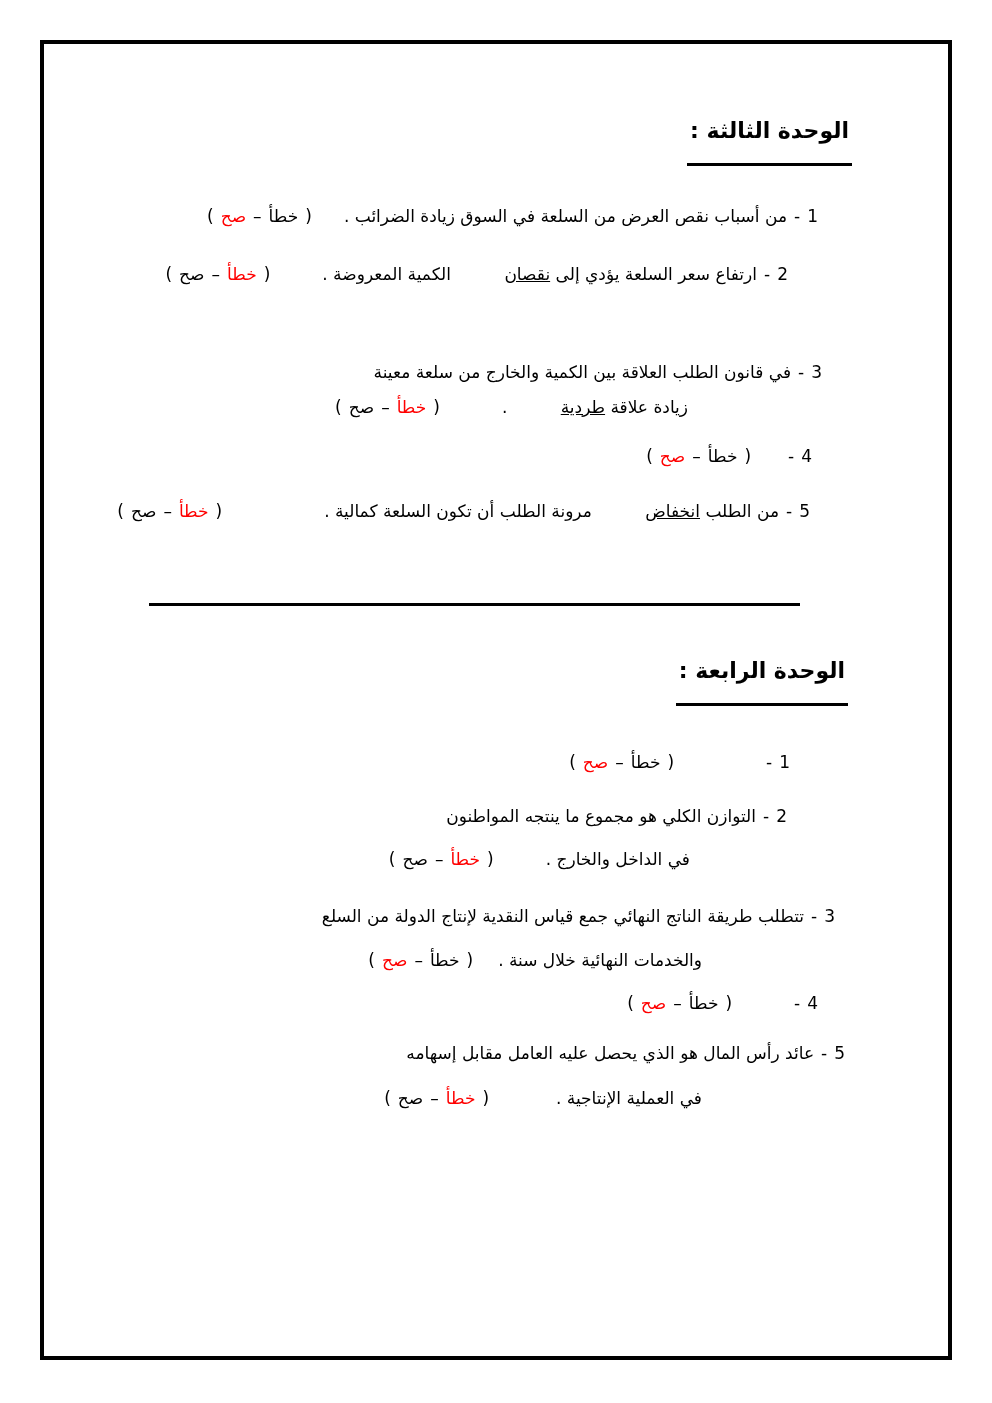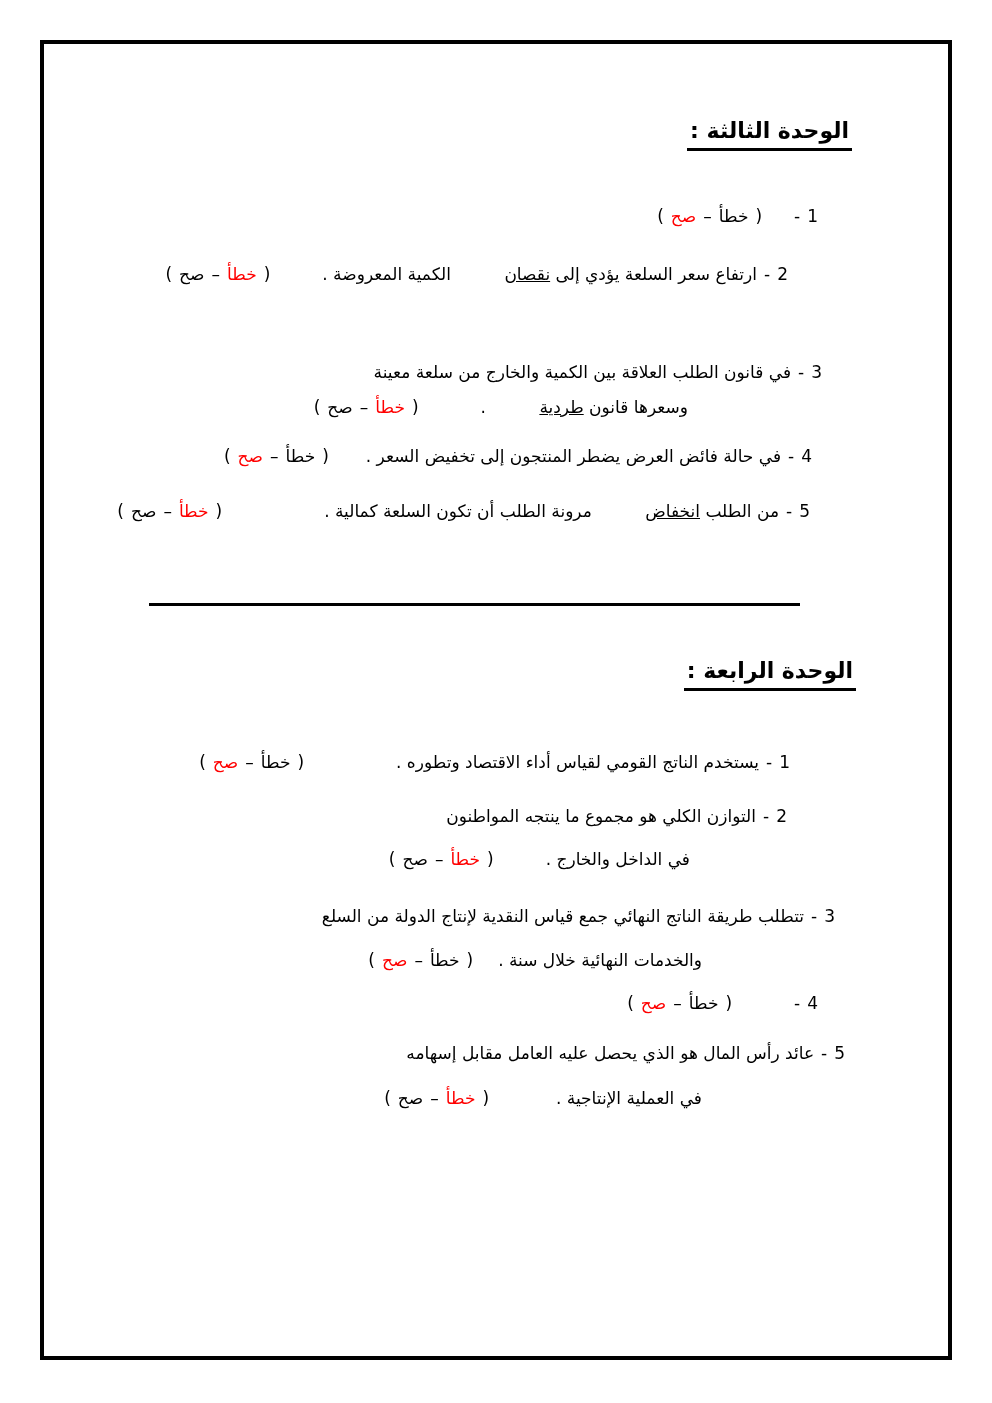--- a/index.html
+++ b/index.html
@@ -18,24 +18,24 @@
     border:4px solid #000;
     box-sizing:content-box;
   }
   .unit-title{
     position:absolute;
     direction:rtl;
     font-size:22px;
     font-weight:bold;
     white-space:nowrap;
     border-bottom:3px solid #000;
-    padding:0 3px 5px 3px;
+    padding:0 3px 20px 3px;
   }
   #unit3-title{top:118px;right:140px;}
-  #unit4-title{top:658px;right:136px;}
+  #unit4-title{top:658px;right:144px;}
   .divider{
     position:absolute;
     top:603px;left:149px;
     width:651px;height:3px;
     background:#000;
   }
   .qline{
     position:absolute;
     display:flex;
     direction:rtl;
@@ -59,20 +59,21 @@
 
 <div class="page">
   <div class="frame"></div>
 
   <div class="unit-title" id="unit3-title">الوحدة الثالثة :</div>
 
   <div id="unit-0-questions">
       <div class="qline" style="top: 206px; right: 174px;">
         <span class="qnum">1</span>
         <span class="qsep">-</span>
+        <span class="qtext"><span>من أسباب نقص العرض من السلعة في السوق زيادة الضرائب .</span></span>
         <span class="answer" style="margin-right: 25px;">
           <span>(</span>
           <span style="color: rgb(255, 0, 0);">صح</span>
           <span>–</span>
           <span>خطأ</span>
           <span>)</span>
         </span>
       </div>
       <div class="qline" style="top: 264px; right: 204px;">
         <span class="qnum">2</span>
@@ -85,33 +86,32 @@
           <span style="color: rgb(255, 0, 0);">خطأ</span>
           <span>)</span>
         </span>
       </div>
       <div class="qline" style="top: 362px; right: 170px;">
         <span class="qnum">3</span>
         <span class="qsep">-</span>
         <span class="qtext"><span>في قانون الطلب العلاقة بين الكمية والخارج من سلعة معينة</span></span>
       </div>
       <div class="qline" style="top: 397px; right: 304px;">
-        <span class="qtext"><span>وسعرها قانون </span><span class="u">طردية</span><span> .</span></span>
+        <span class="qtext"><span>زيادة علاقة </span><span class="u">طردية</span><span> .</span></span>
         <span class="answer" style="margin-right: 55px;">
           <span>(</span>
           <span>صح</span>
           <span>–</span>
           <span style="color: rgb(255, 0, 0);">خطأ</span>
           <span>)</span>
         </span>
       </div>
       <div class="qline" style="top: 446px; right: 180px;">
         <span class="qnum">4</span>
         <span class="qsep">-</span>
-        <span class="qtext"><span>في حالة فائض العرض يضطر المنتجون إلى تخفيض السعر .</span></span>
         <span class="answer" style="margin-right: 30px;">
           <span>(</span>
           <span style="color: rgb(255, 0, 0);">صح</span>
           <span>–</span>
           <span>خطأ</span>
           <span>)</span>
         </span>
       </div>
       <div class="qline" style="top: 501px; right: 182px;">
         <span class="qnum">5</span>
@@ -128,21 +128,20 @@
     </div>
 
   <div class="divider"></div>
 
   <div class="unit-title" id="unit4-title">الوحدة الرابعة :</div>
 
   <div id="unit-1-questions">
       <div class="qline" style="top: 752px; right: 202px;">
         <span class="qnum">1</span>
         <span class="qsep">-</span>
-        <span class="qtext"><span>يستخدم الناتج القومي لقياس أداء الاقتصاد وتطوره .</span></span>
         <span class="answer" style="margin-right: 85px;">
           <span>(</span>
           <span style="color: rgb(255, 0, 0);">صح</span>
           <span>–</span>
           <span>خطأ</span>
           <span>)</span>
         </span>
       </div>
       <div class="qline" style="top: 806px; right: 205px;">
         <span class="qnum">2</span>

